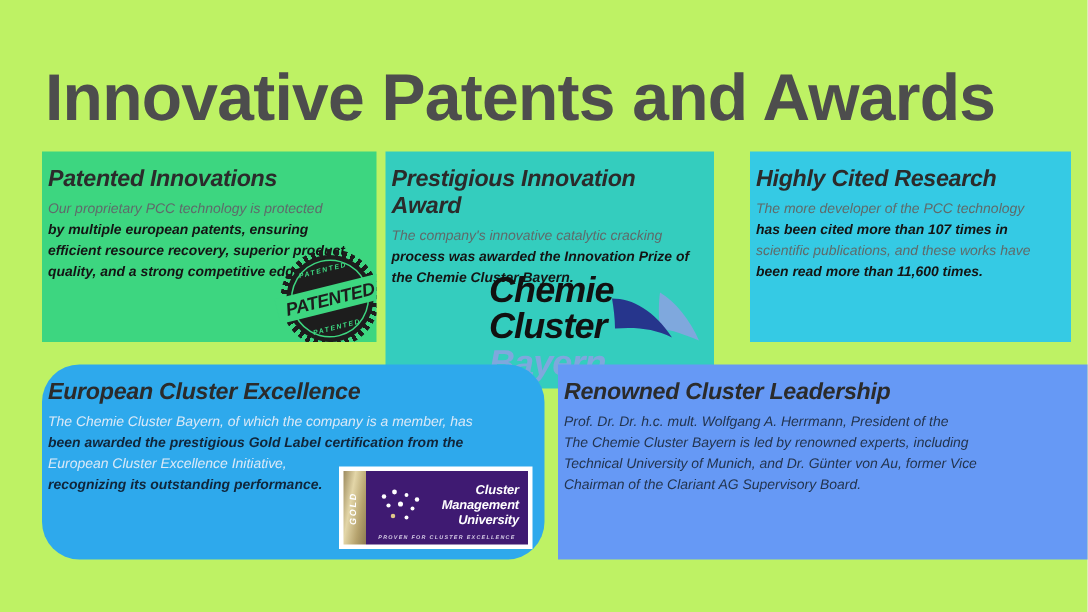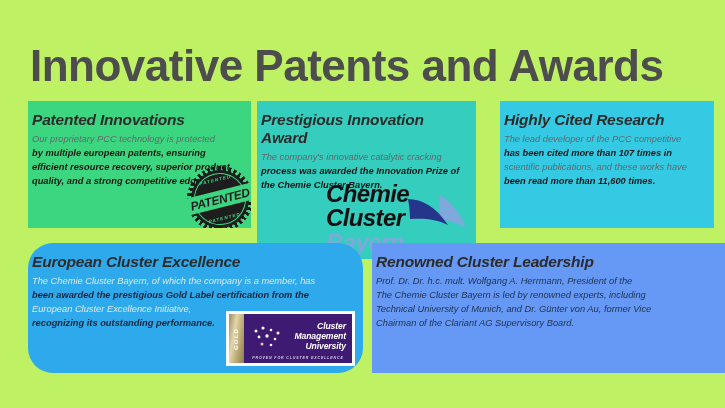--- a/index.html
+++ b/index.html
@@ -204,21 +204,21 @@
       <div class="ccb-text">
         <div>Chemie</div>
         <div><span>Cluster</span> <span class="bayern">Bayern</span></div>
       </div>
     </div>
   </div>
 
   <div class="card" id="card-cited">
     <div class="card-title">Highly Cited Research</div>
     <div class="card-body">
-      <div class="dim">The lead developer of the PCC competitive</div>
+      <div class="dim">The more developer of the PCC technology</div>
       <div class="em">has been cited more than 107 times in</div>
       <div class="dim">scientific publications, and these works have</div>
       <div class="em">been read more than 11,600 times.</div>
     </div>
   </div>
 
   <div class="card" id="card-excellence">
     <div class="card-title">European Cluster Excellence</div>
     <div class="card-body">
       <div class="dim">The Chemie Cluster Bayern, of which the company is a member, has</div>

